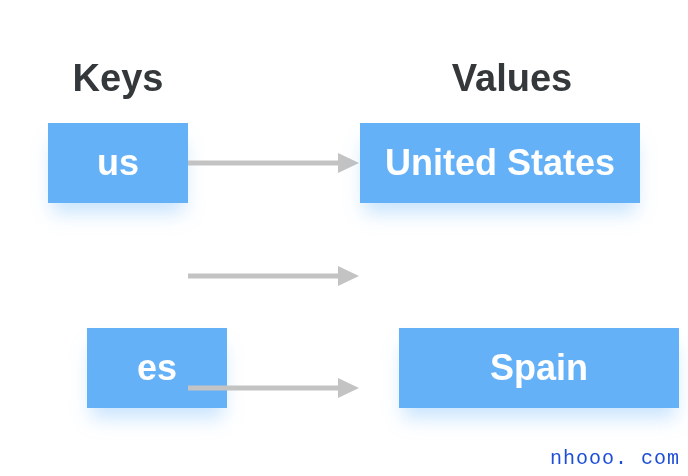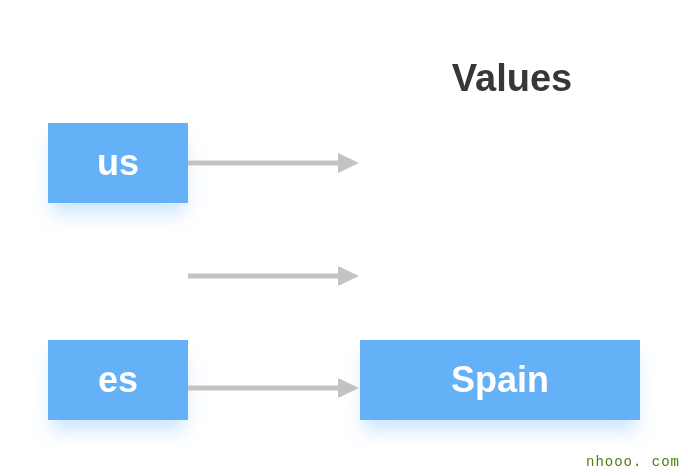--- a/index.html
+++ b/index.html
@@ -38,57 +38,61 @@
     color: #ffffff;
     font-size: 36px;
     font-weight: 700;
     box-shadow: 0 14px 18px -4px rgba(100, 177, 248, 0.35);
   }
   .key-box   { left: 48px;  width: 140px; height: 80px; }
   .value-box { left: 360px; width: 280px; height: 80px; }
 
   .row-1 { top: 123px; }
   .row-2 { top: 236px; }
-  .row-3 { top: 340px; }
+  .row-3 { top: 328px; margin-left: 39px; }
 
   .arrow {
     position: absolute;
     left: 188px;
     width: 172px;
     height: 24px;
   }
   .arrow-row-1 { top: 151px; }
   .arrow-row-2 { top: 264px; }
   .arrow-row-3 { top: 376px; }
 
   .watermark {
     position: absolute;
     right: 8px;
     bottom: 6px;
     font-family: "Liberation Mono", monospace;
-    font-size: 14px;
-    color: #4d7c0f;
+    font-size: 20px;
+    color: #1d4ed8;
     letter-spacing: 1px;
   }
 </style>
 </head>
 <body>
 
 <div class="canvas">
 
+  <div class="heading heading-keys">Keys</div>
 
   <div class="heading heading-values">Values</div>
 
   <div class="box key-box row-1">
     <span>us</span>
   </div>
   <svg class="arrow arrow-row-1" viewBox="0 0 172 24">
     <line x1="0" y1="12" x2="152" y2="12" stroke-width="5" stroke="#c3c3c3"></line>
     <polygon points="150,2 171,12 150,22" fill="#c3c3c3"></polygon>
   </svg>
+  <div class="box value-box row-1">
+    <span>United States</span>
+  </div>
 
   <svg class="arrow arrow-row-2" viewBox="0 0 172 24">
     <line x1="0" y1="12" x2="152" y2="12" stroke-width="5" stroke="#c3c3c3"></line>
     <polygon points="150,2 171,12 150,22" fill="#c3c3c3"></polygon>
   </svg>
 
   <div class="box key-box row-3">
     <span>es</span>
   </div>
   <svg class="arrow arrow-row-3" viewBox="0 0 172 24">

